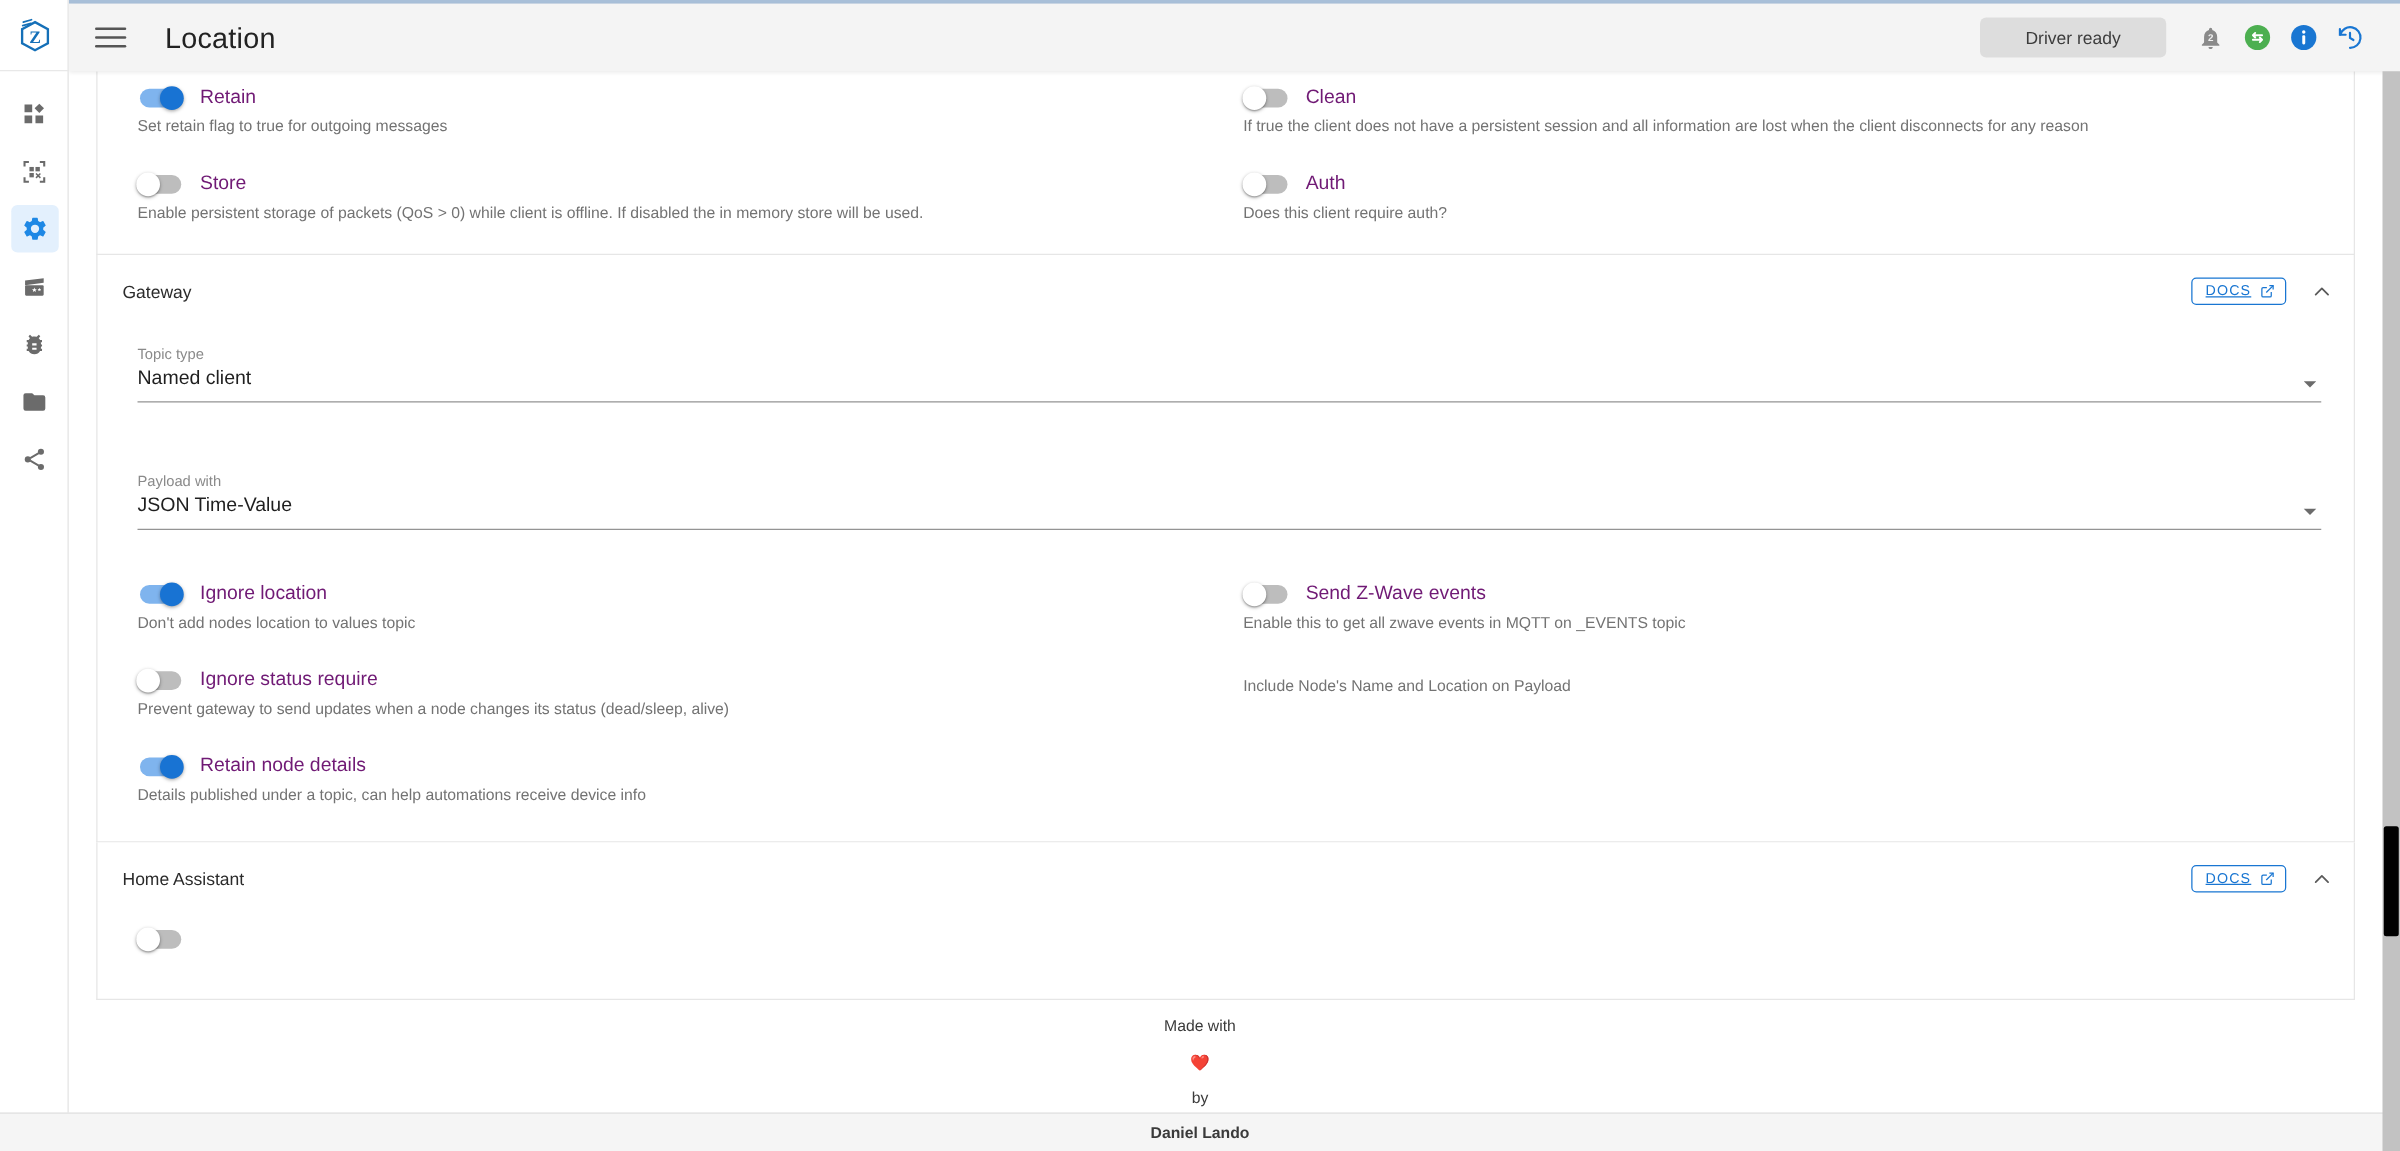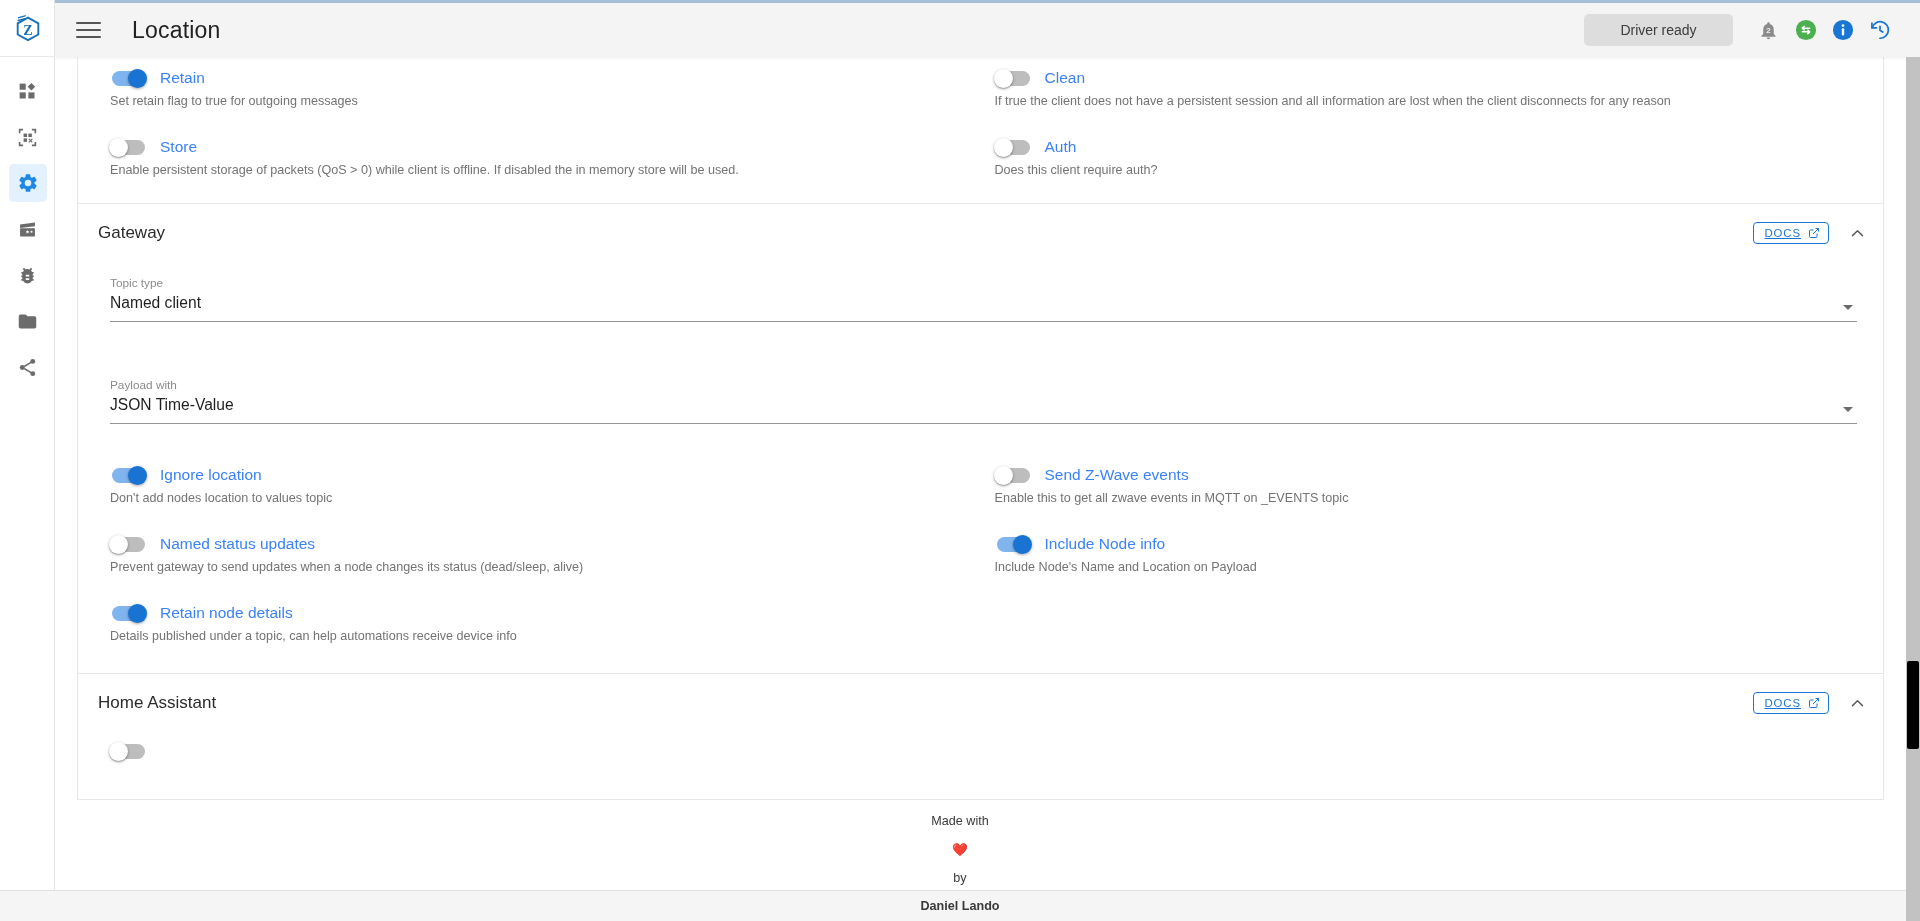--- a/index.html
+++ b/index.html
@@ -117,21 +117,21 @@
     display: grid;
     grid-template-columns: 1fr 1fr;
     column-gap: 0px;
   }
   .sw-row { padding: 12px 0 0 0; }
   .sw-line {
     display: flex; align-items: center; gap: 13px;
     padding-left: 14px;
   }
   .sw-label {
-    font-size: 15.5px; color: #3b82f6; font-weight: 400;
+    font-size: 15.5px; color: #701a75; font-weight: 400;
   }
   .sw-desc {
     font-size: 12.6px; color: #737373;
     padding-left: 14px;
     margin-top: 7px;
   }
 
   
   .switch {
     position: relative;
@@ -154,21 +154,21 @@
   .switch.on .track { background: #7fb4ee; }
   .switch.on .thumb { left: 18px; background: #1873d3; box-shadow: 0 1px 3px rgba(0,0,0,0.35); }
 
   
   .sec-head {
     display: flex; align-items: center;
     height: 58px;
     padding: 0 14px 0 20px;
   }
   .sec-title {
-    font-size: 17px; color: #2b2b2b;
+    font-size: 14px; color: #2b2b2b;
   }
   .sec-actions {
     margin-left: auto;
     display: flex; align-items: center; gap: 16px;
   }
   .docs-btn {
     border: 1px solid #1976d2;
     color: #1976d2;
     border-radius: 4px;
     font-size: 11.4px;
@@ -490,33 +490,26 @@
             </div>
             <div class="sw-desc">Enable this to get all zwave events in MQTT on _EVENTS topic</div>
           </div>
 
           <div class="sw-row" style="padding-top:30px">
             <div class="sw-line">
               <div class="switch">
                 <div class="track"></div>
                   <div class="thumb"></div>
               </div>
-              <div class="sw-label">Named status updates</div>
+              <div class="sw-label">Ignore status require</div>
             </div>
             <div class="sw-desc">Prevent gateway to send updates when a node changes its status (dead/sleep, alive)</div>
           </div>
 
           <div class="sw-row" style="padding-top:30px">
-            <div class="sw-line">
-              <div class="switch on">
-                <div class="track"></div>
-                  <div class="thumb"></div>
-              </div>
-              <div class="sw-label">Include Node info</div>
-            </div>
             <div class="sw-desc">Include Node's Name and Location on Payload</div>
           </div>
 
           <div class="sw-row" style="padding-top:30px">
             <div class="sw-line">
               <div class="switch on">
                 <div class="track"></div>
                   <div class="thumb"></div>
               </div>
               <div class="sw-label">Retain node details</div>

